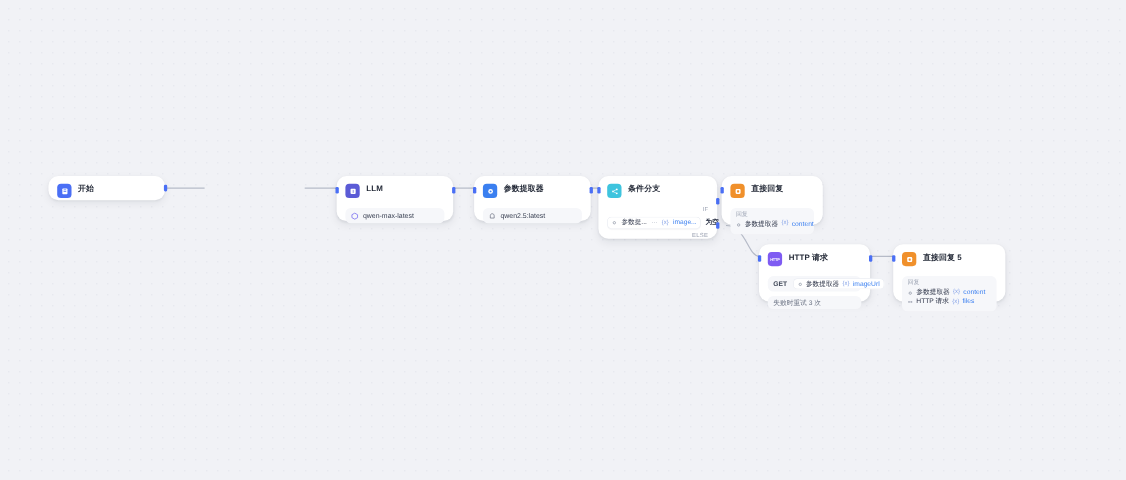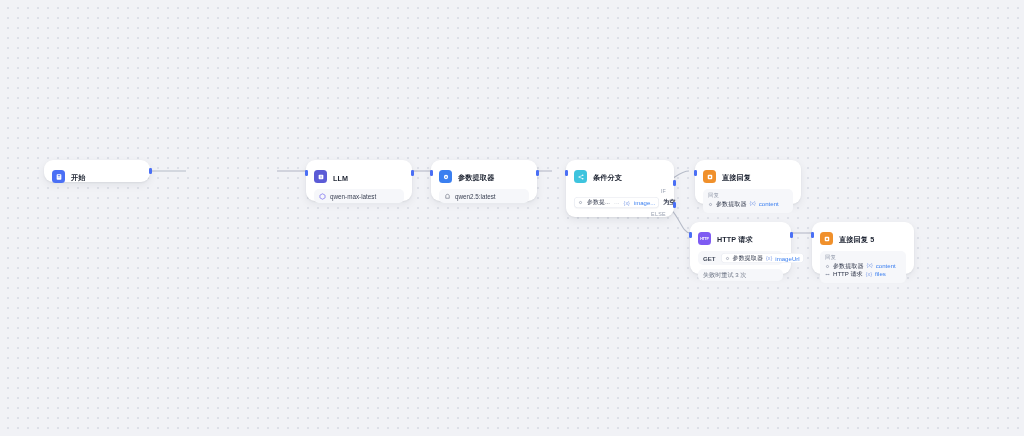--- a/index.html
+++ b/index.html
@@ -42,21 +42,21 @@
   .node {
     position: absolute;
     background: #ffffff;
     border-radius: 9px;
     box-shadow: 0 1px 2px rgba(16,24,40,0.06), 0 3px 8px rgba(16,24,40,0.07);
     padding: 7px 8px 7px 8px;
   }
 
   .node-head {
     display: flex;
-    align-items: flex-end;
+    align-items: flex-start;
     gap: 6px;
     height: 16px;
   }
 
   .node-icon {
     width: 13px;
     height: 13px;
     border-radius: 3.5px;
     flex: 0 0 auto;
     display: flex;
@@ -279,21 +279,21 @@
       <svg class="m-ico" viewBox="0 0 12 12" fill="none">
         <path d="M3 9 L3 5.2 C3 3.4 4.3 2.2 6 2.2 C7.7 2.2 9 3.4 9 5.2 L9 9" stroke="#5c6374" stroke-width="1" fill="none"></path>
         <path d="M3 9 L9 9" stroke="#5c6374" stroke-width="1"></path>
       </svg>
       <span>qwen2.5:latest</span>
     </div>
     <span class="port left abs" style="top:10px;"></span>
     <span class="port right abs" style="top:10px;"></span>
   </div>
 
-  <div class="node" style="left:566px; top:160px; width:108px; height:57px;">
+  <div class="node" style="left:544px; top:160px; width:108px; height:57px;">
     <div class="node-head">
       <span class="node-icon" style="background:#3ec4de;">
         <svg width="8" height="8" viewBox="0 0 12 12" fill="none">
           <circle cx="3.4" cy="6" r="1.2" fill="#fff"></circle>
           <circle cx="8.6" cy="3.4" r="1.2" fill="#fff"></circle>
           <circle cx="8.6" cy="8.6" r="1.2" fill="#fff"></circle>
           <path d="M4.2 5.4 L7.8 3.7 M4.2 6.6 L7.8 8.3" stroke="#fff" stroke-width="0.9"></path>
         </svg>
       </span>
       <span class="node-title">条件分支</span>
@@ -314,21 +314,21 @@
       <span class="cond-verb">为空</span>
     </div>
 
     <div class="cond-else">ELSE</div>
 
     <span class="port left abs" style="top:10px;"></span>
     <span class="port right abs" style="top:20px;"></span>
     <span class="port right abs" style="top:42px;"></span>
   </div>
 
-  <div class="node" style="left:695px; top:160px; width:106px; height:44px;">
+  <div class="node" style="left:656px; top:160px; width:92px; height:44px;">
     <div class="node-head">
       <span class="node-icon" style="background:#f0902b;">
         <svg width="8" height="8" viewBox="0 0 12 12" fill="none">
           <rect x="2.6" y="2.6" width="6.8" height="6.8" rx="1.4" fill="#fff"></rect>
           <rect x="4.6" y="4.6" width="2.8" height="2.8" rx="0.7" fill="#f0902b"></rect>
         </svg>
       </span>
       <span class="node-title">直接回复</span>
     </div>
     <div class="reply-block">

